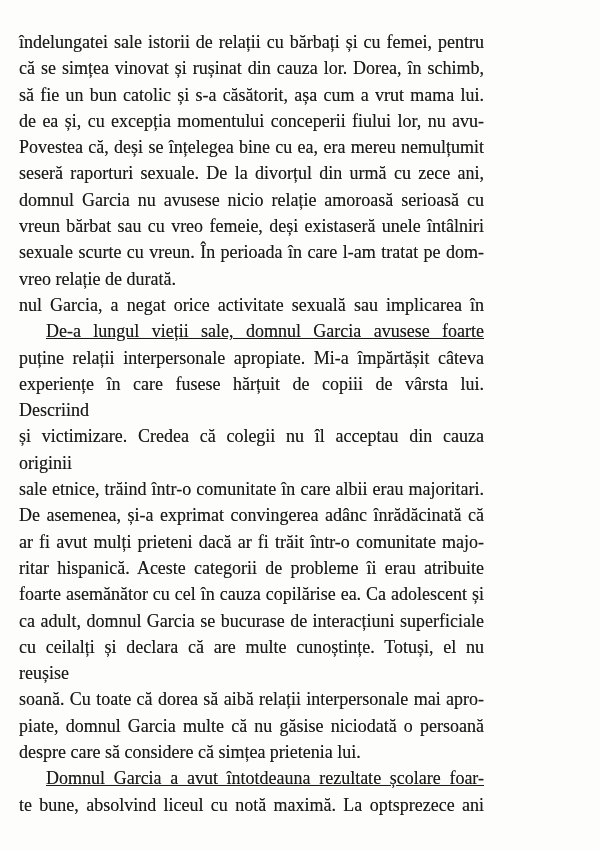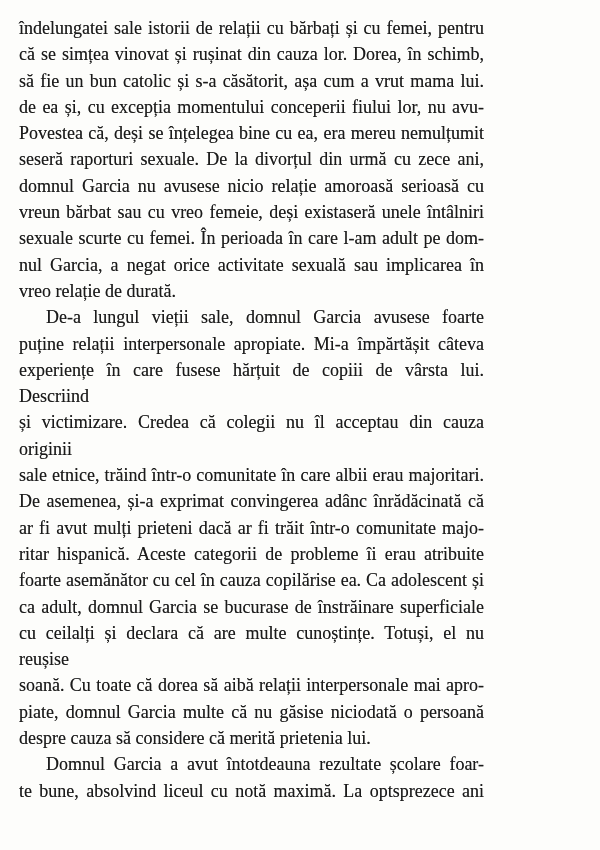--- a/index.html
+++ b/index.html
@@ -11,69 +11,70 @@
     height: 850px;
     background: #fdfdfb;
     overflow: hidden;
     font-family: "Liberation Serif", "DejaVu Serif", serif;
   }
   .page {
     position: relative;
     width: 508px;
     height: 850px;
     box-sizing: border-box;
-    padding: 15px 24px 0 19px;
+    padding: 29px 24px 0 19px;
     background: #fdfdfb;
   }
   .text-block {
     width: 100%;
   }
   .line {
     font-size: 18px;
     line-height: 26.3px;
     color: #1b1b1b;
     text-align: justify;
     text-align-last: justify;
     text-rendering: optimizeLegibility;
     text-shadow: 0 0 0.4px rgba(20,20,20,0.55);
     white-space: normal;
   }
   .line.indent {
     text-indent: 27px;
+    text-decoration: underline;
   }
   .line.lastline {
     text-align-last: left;
   }
 </style>
 </head>
 <body>
 
 <div class="page">
   <div class="text-block">
       <div class="line">îndelungatei sale istorii de relații cu bărbați și cu femei, pentru</div>
       <div class="line">că se simțea vinovat și rușinat din cauza lor. Dorea, în schimb,</div>
       <div class="line">să fie un bun catolic și s-a căsătorit, așa cum a vrut mama lui.</div>
       <div class="line">de ea și, cu excepția momentului conceperii fiului lor, nu avu-</div>
       <div class="line">Povestea că, deși se înțelegea bine cu ea, era mereu nemulțumit</div>
       <div class="line">seseră raporturi sexuale. De la divorțul din urmă cu zece ani,</div>
       <div class="line">domnul Garcia nu avusese nicio relație amoroasă serioasă cu</div>
       <div class="line">vreun bărbat sau cu vreo femeie, deși existaseră unele întâlniri</div>
-      <div class="line">sexuale scurte cu femei. În perioada în care l-am adult pe dom-</div>
+      <div class="line">sexuale scurte cu vreun. În perioada în care l-am tratat pe dom-</div>
+      <div class="line lastline">vreo relație de durată.</div>
       <div class="line">nul Garcia, a negat orice activitate sexuală sau implicarea în</div>
-      <div class="line lastline">vreo relație de durată.</div>
       <div class="line indent">De-a lungul vieții sale, domnul Garcia avusese foarte</div>
       <div class="line">puține relații interpersonale apropiate. Mi-a împărtășit câteva</div>
       <div class="line">experiențe în care fusese hărțuit de copiii de vârsta lui. Descriind</div>
       <div class="line">și victimizare. Credea că colegii nu îl acceptau din cauza originii</div>
       <div class="line">sale etnice, trăind într-o comunitate în care albii erau majoritari.</div>
       <div class="line">De asemenea, și-a exprimat convingerea adânc înrădăcinată că</div>
       <div class="line">ar fi avut mulți prieteni dacă ar fi trăit într-o comunitate majo-</div>
       <div class="line">ritar hispanică. Aceste categorii de probleme îi erau atribuite</div>
       <div class="line">foarte asemănător cu cel în cauza copilărise ea. Ca adolescent și</div>
-      <div class="line">ca adult, domnul Garcia se bucurase de înstrăinare superficiale</div>
+      <div class="line">ca adult, domnul Garcia se bucurase de interacțiuni superficiale</div>
       <div class="line">cu ceilalți și declara că are multe cunoștințe. Totuși, el nu reușise</div>
       <div class="line">soană. Cu toate că dorea să aibă relații interpersonale mai apro-</div>
       <div class="line">piate, domnul Garcia multe că nu găsise niciodată o persoană</div>
-      <div class="line lastline">despre cauza să considere că merită prietenia lui.</div>
+      <div class="line lastline">despre care să considere că simțea prietenia lui.</div>
       <div class="line indent">Domnul Garcia a avut întotdeauna rezultate școlare foar-</div>
       <div class="line">te bune, absolvind liceul cu notă maximă. La optsprezece ani</div>
     </div>
 </div>
 
 </body></html>

